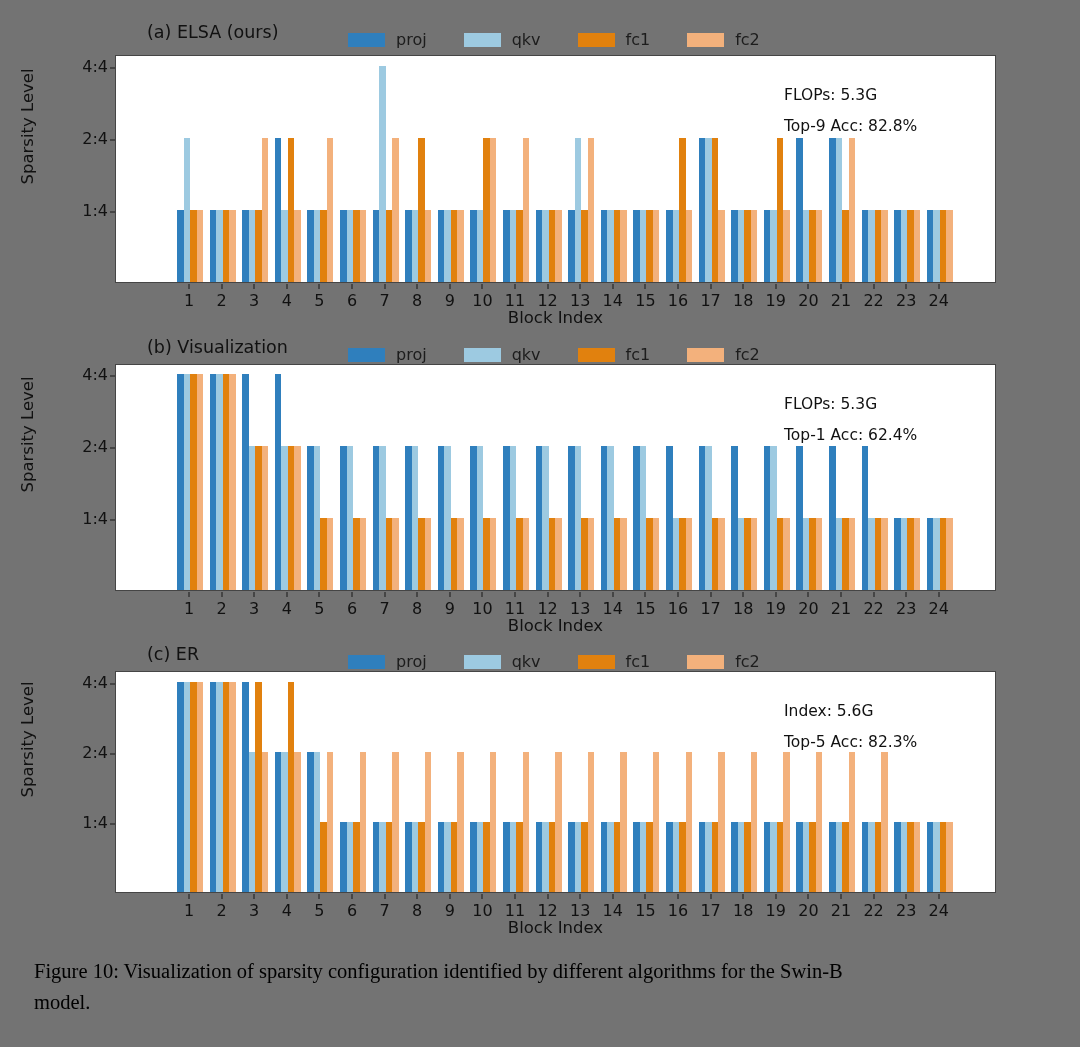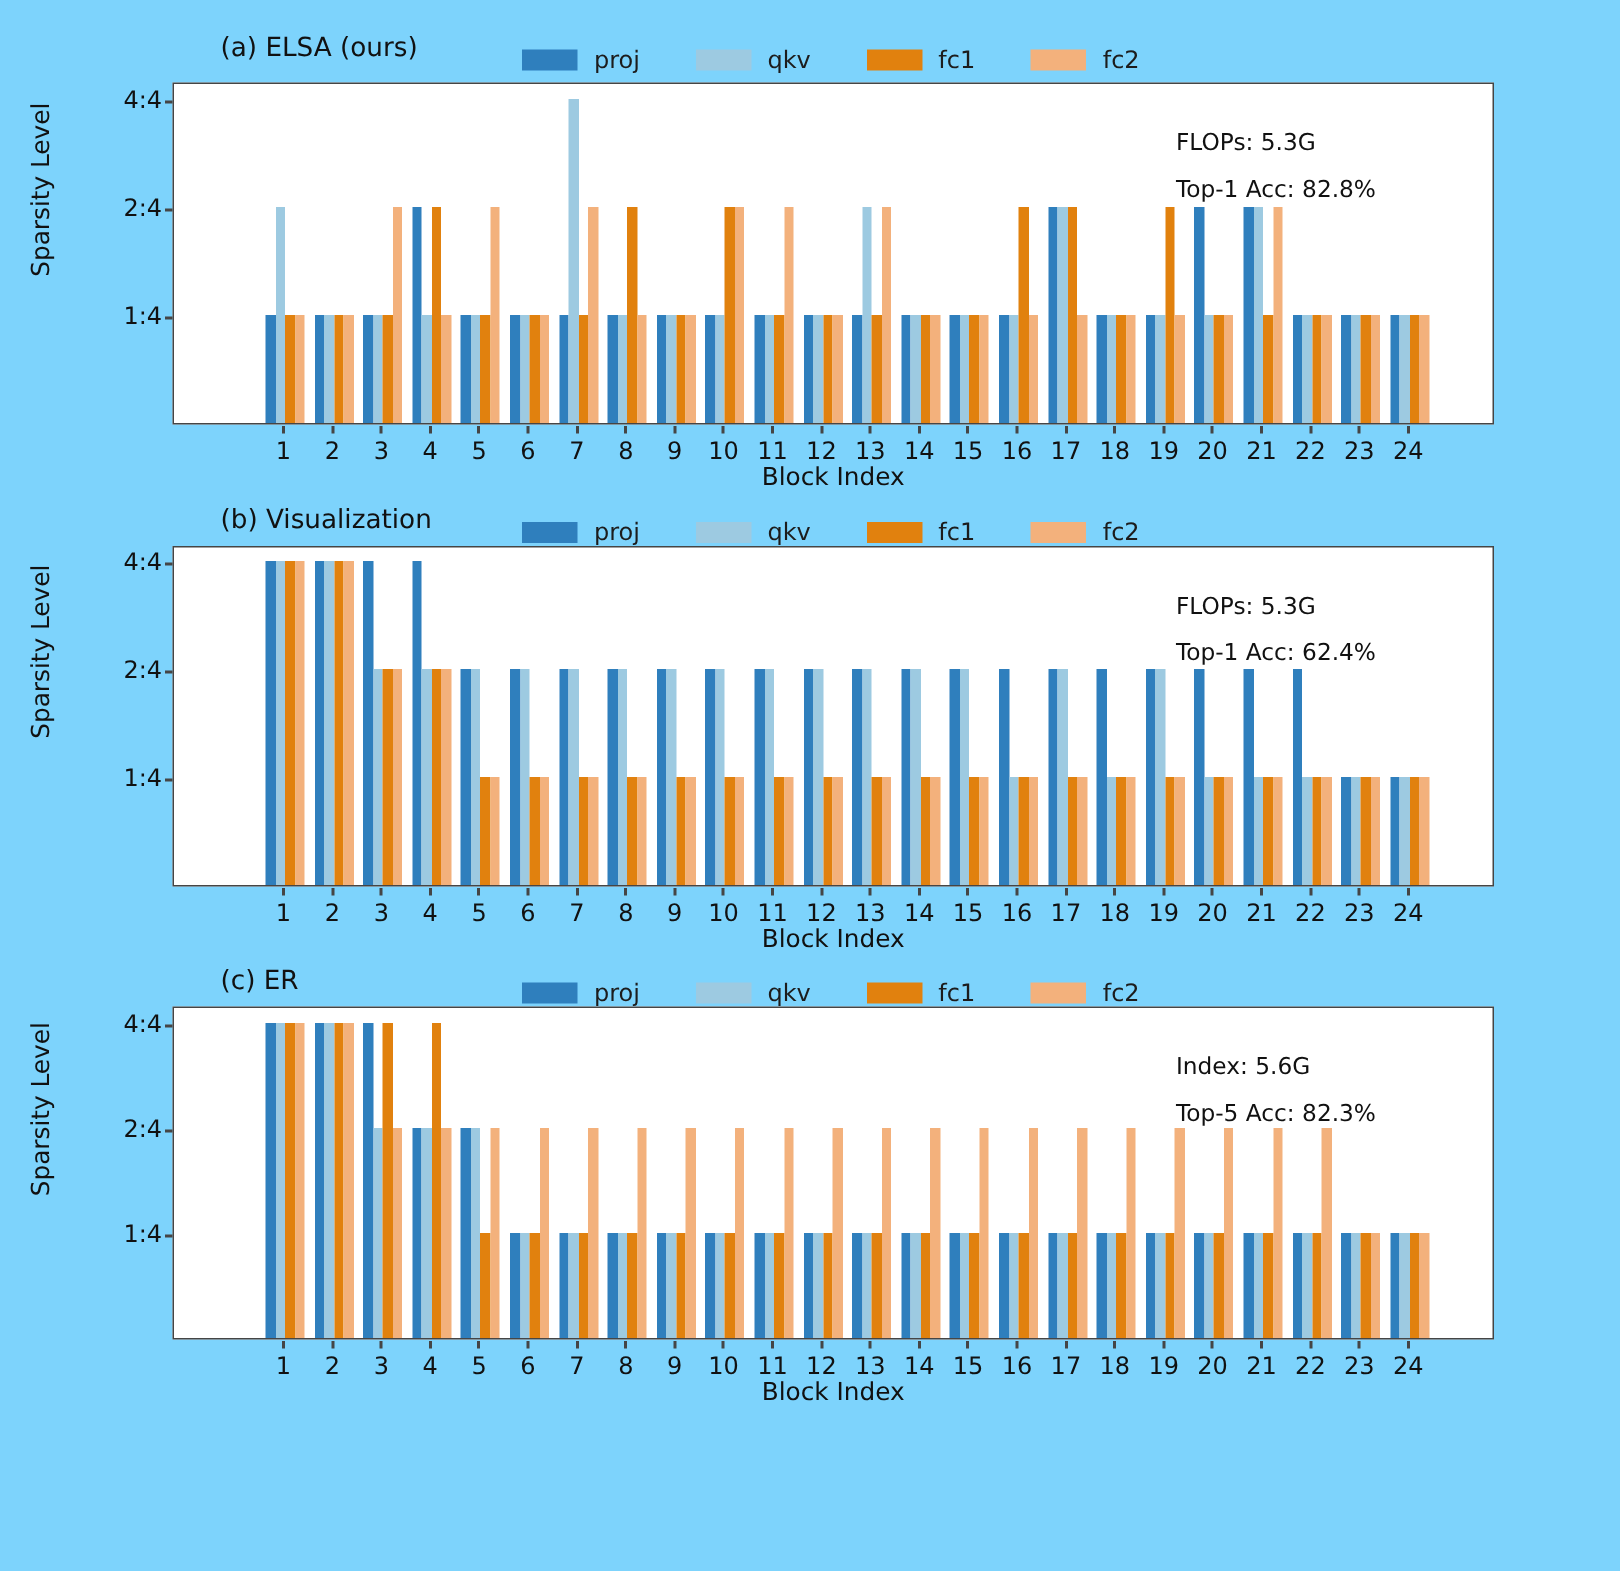--- a/index.html
+++ b/index.html
@@ -1,18 +1,18 @@
 <!DOCTYPE html>
 <html><head>
 <meta charset="utf-8">
 <style>
   * { margin:0; padding:0; box-sizing:border-box; }
   html,body { width:1080px; height:1047px; background:#ffffff;
               font-family:"DejaVu Sans","Liberation Sans",sans-serif; color:#1c1c1c; }
-  #figure { position:relative; width:1080px; height:1047px; background:#7dd3fc; overflow:hidden; }
+  #figure { position:relative; width:1080px; height:1047px; background:#737373; overflow:hidden; }
 
   .chart-title { position:absolute; left:147px; font-size:17.5px; color:#111; white-space:nowrap; }
   .legend { position:absolute; left:348px; display:flex; align-items:center; gap:37px; }
   .legend-entry { display:flex; align-items:center; gap:11px; font-size:16px; }
   .swatch { width:37px; height:14px; display:inline-block; }
 
   .plot-area { position:absolute; left:115px; width:881px; border:1px solid #454545; background:#fff; }
   .bar { position:absolute; bottom:0; }
 
   .annotation { position:absolute; left:668px; top:24px; font-size:15.5px; line-height:2.0; color:#111; }
@@ -51,21 +51,21 @@
       </span>
     <span class="legend-entry">
         <span class="swatch" style="background:#f3b17c"></span>
         <span>fc2</span>
       </span>
   </div>
   <span class="y-axis-title" style="top:160px">Sparsity Level</span>
   <div class="plot-area" style="top:55px; height:228px">
     <div class="annotation">
       <div>FLOPs: 5.3G</div>
-      <div>Top-1 Acc: 82.8%</div>
+      <div>Top-9 Acc: 82.8%</div>
     </div>
   <div class="bar" title="block 1 proj: 1:4" style="left: 61px; width: 6.5px; height: 72px; background: rgb(47, 127, 189);"></div>
       <div class="bar" title="block 2 proj: 1:4" style="left: 93.6px; width: 6.5px; height: 72px; background: rgb(47, 127, 189);"></div>
       <div class="bar" title="block 3 proj: 1:4" style="left: 126.2px; width: 6.5px; height: 72px; background: rgb(47, 127, 189);"></div>
       <div class="bar" title="block 4 proj: 2:4" style="left: 158.8px; width: 6.5px; height: 144px; background: rgb(47, 127, 189);"></div>
       <div class="bar" title="block 5 proj: 1:4" style="left: 191.4px; width: 6.5px; height: 72px; background: rgb(47, 127, 189);"></div>
       <div class="bar" title="block 6 proj: 1:4" style="left: 224px; width: 6.5px; height: 72px; background: rgb(47, 127, 189);"></div>
       <div class="bar" title="block 7 proj: 1:4" style="left: 256.6px; width: 6.5px; height: 72px; background: rgb(47, 127, 189);"></div>
       <div class="bar" title="block 8 proj: 1:4" style="left: 289.2px; width: 6.5px; height: 72px; background: rgb(47, 127, 189);"></div>
       <div class="bar" title="block 9 proj: 1:4" style="left: 321.8px; width: 6.5px; height: 72px; background: rgb(47, 127, 189);"></div>
@@ -550,20 +550,24 @@
       <span class="xtick-label" style="left: 726px;">21</span>
       <span class="xtick-mark" style="left: 758.6px;"></span>
       <span class="xtick-label" style="left: 758.6px;">22</span>
       <span class="xtick-mark" style="left: 791.2px;"></span>
       <span class="xtick-label" style="left: 791.2px;">23</span>
       <span class="xtick-mark" style="left: 823.8px;"></span>
       <span class="xtick-label" style="left: 823.8px;">24</span>
     </div>
   <div class="x-axis-title" style="top:918px">Block Index</div>
 
+  <div class="caption">
+    <div>Figure 10: Visualization of sparsity configuration identified by different algorithms for the Swin-B</div>
+    <div>model.</div>
+  </div>
 
 <span class="ytick-label" style="top: 201px;">1:4</span>
     <span class="ytick-mark" style="top: 211px;"></span>
     <span class="ytick-label" style="top: 129px;">2:4</span>
     <span class="ytick-mark" style="top: 139px;"></span>
     <span class="ytick-label" style="top: 57px;">4:4</span>
     <span class="ytick-mark" style="top: 67px;"></span>
     <span class="ytick-label" style="top: 509px;">1:4</span>
     <span class="ytick-mark" style="top: 519px;"></span>
     <span class="ytick-label" style="top: 437px;">2:4</span>

